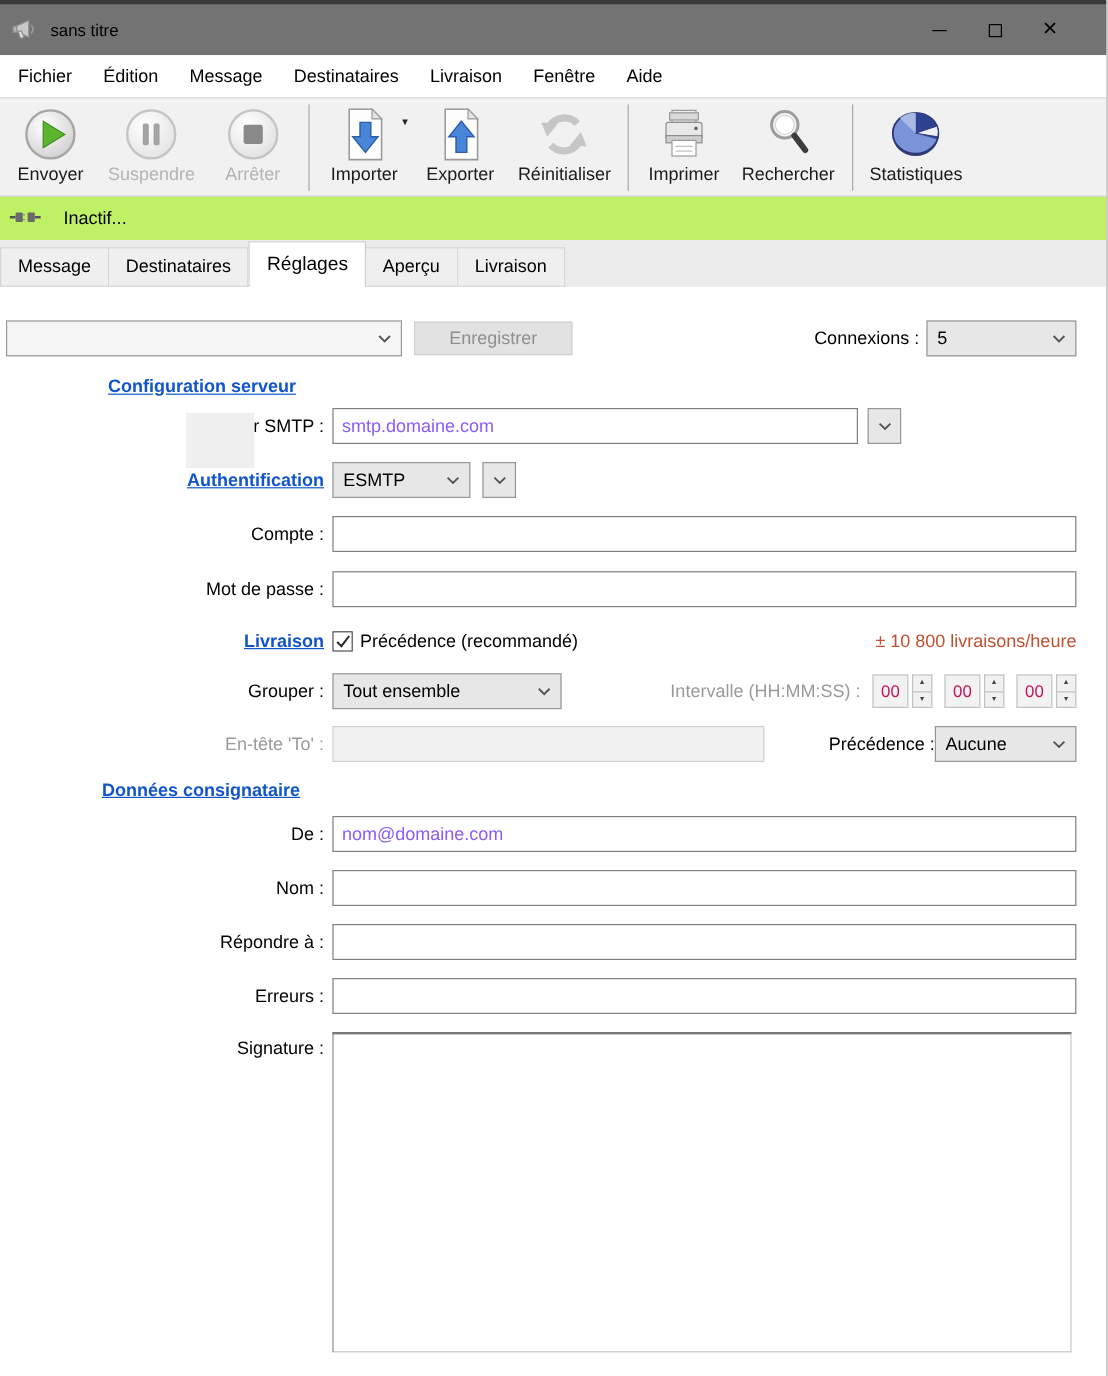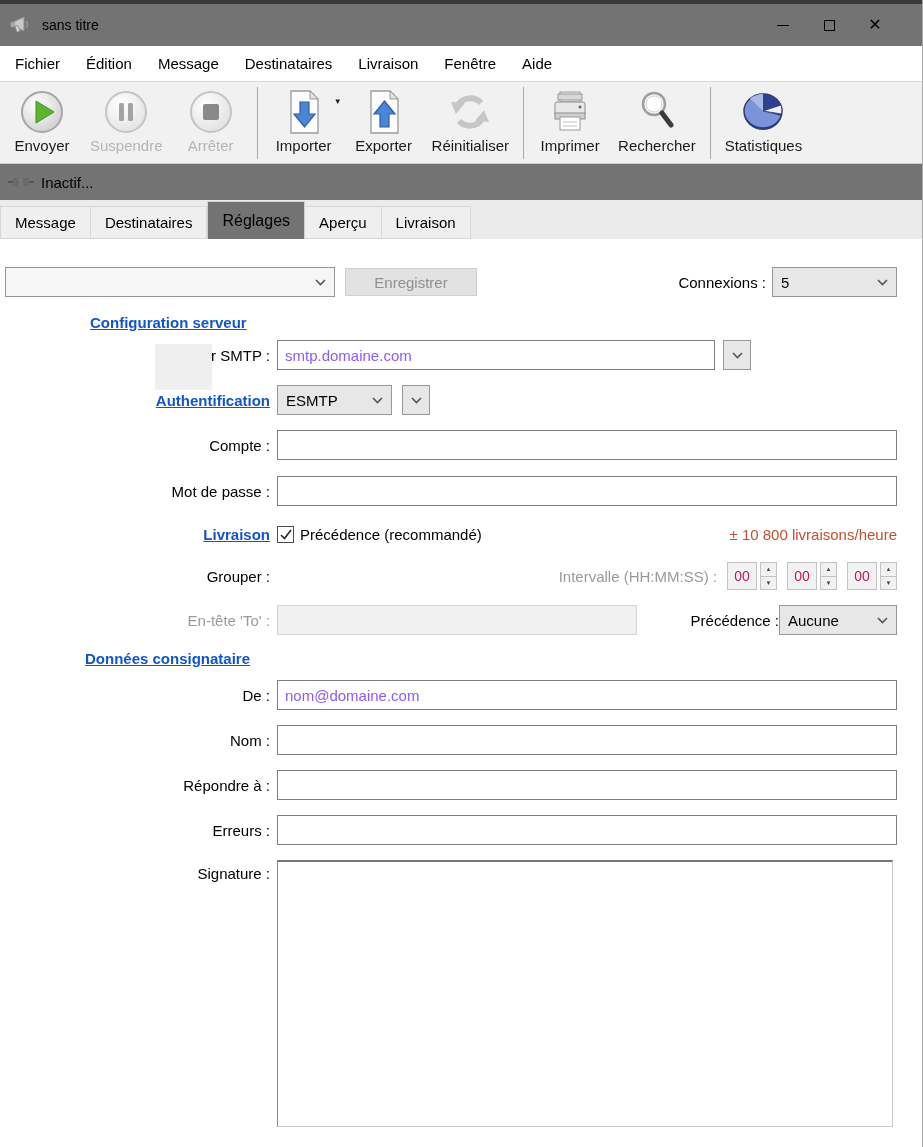--- a/index.html
+++ b/index.html
@@ -28,28 +28,28 @@
   .toolbar{height:83px;background:#f1f1f1;border-top:1px solid #d8d8d8;border-bottom:1px solid #cccccc;
     display:flex;align-items:center;padding:2px 2px}
   .tbtn{display:flex;flex-direction:column;align-items:center;justify-content:flex-end;
     min-width:80px;padding:3px 8px 6px;position:relative}
   .ticon{height:48px;display:flex;align-items:center;justify-content:center}
   .tlabel{font-size:15px;margin-top:1px;white-space:nowrap}
   .tlabel.dis{color:#b4b4b4}
   .tsep{width:1px;height:72px;background:#a9a9a9;margin:0 6px;flex:none}
   .caret-mini{position:absolute;top:12px;right:2px;font-size:8px;color:#222}
   
-  .statusrow{height:36px;display:flex;align-items:center;gap:7px;background:#737373;padding:0 8px}
+  .statusrow{height:36px;display:flex;align-items:center;gap:19px;background:#bef264;padding:0 8px}
   .status-text{font-size:15px;color:#000}
   
   .tabstrip{height:39px;background:#ebebeb;display:flex;align-items:flex-end}
   .tab{height:33px;display:flex;align-items:center;padding:0 14px;background:#efefef;
     border:1px solid #d6d6d6;border-left:none;font-size:15px;color:#000}
   .tab:first-child{border-left:1px solid #d6d6d6}
-  .tab.active{height:38px;background:#737373;border:1px solid #cfcfcf;border-bottom:none;font-size:16px}
+  .tab.active{height:38px;background:#ffffff;border:1px solid #cfcfcf;border-bottom:none;font-size:16px}
   
   .form{position:relative;padding:28px 25px 0 0}
   .row{display:flex;align-items:center;height:30px;margin-bottom:15px}
   .labelcol{width:277px;text-align:right;padding-right:7px;flex:none;white-space:nowrap}
   .lbl{color:#000}
   .lbl.dis{color:#9a9a9a}
   a.slink,.slink{color:#1155cc;font-weight:bold;text-decoration:underline;cursor:pointer;white-space:nowrap}
   .section-row{height:20px;margin-bottom:8px;display:flex;align-items:center}
   input.txt{height:30px;border:1px solid #7f7f7f;background:#fff;font-family:"Liberation Sans",sans-serif;
     font-size:15px;padding:0 7px;color:#8b5cf6;border-radius:0;outline:none}
@@ -336,20 +336,26 @@
       <svg width="12" height="11">
           <polyline points="1,6 4.5,9.5 11,1" stroke="#2b2b2b" fill="none" stroke-width="1.7"></polyline>
         </svg>
     </div>
     <span class="lbl" style="margin-left:6px">Précédence (recommandé)</span>
     <span class="rate">± 10 800 livraisons/heure</span>
   </div>
 
   <div class="row" style="height:32px;margin-bottom:13px">
     <div class="labelcol"><span class="lbl">Grouper :</span></div>
+    <div class="combo" style="width:191px">
+      <span class="cval">Tout ensemble</span>
+      <svg class="chev" width="11" height="7">
+          <polyline points="1,1 5.5,5.5 10,1" stroke="#555" fill="none" stroke-width="1.6"></polyline>
+        </svg>
+    </div>
     <span class="lbl dis" style="margin-left:auto">Intervalle (HH:MM:SS) :</span>
     <div class="spin-group">
       <div class="spin-box">00</div>
       <div class="stepper">
         <div class="step up">▲</div>
         <div class="step">▼</div>
       </div>
     </div>
     <div class="spin-group">
       <div class="spin-box">00</div>

